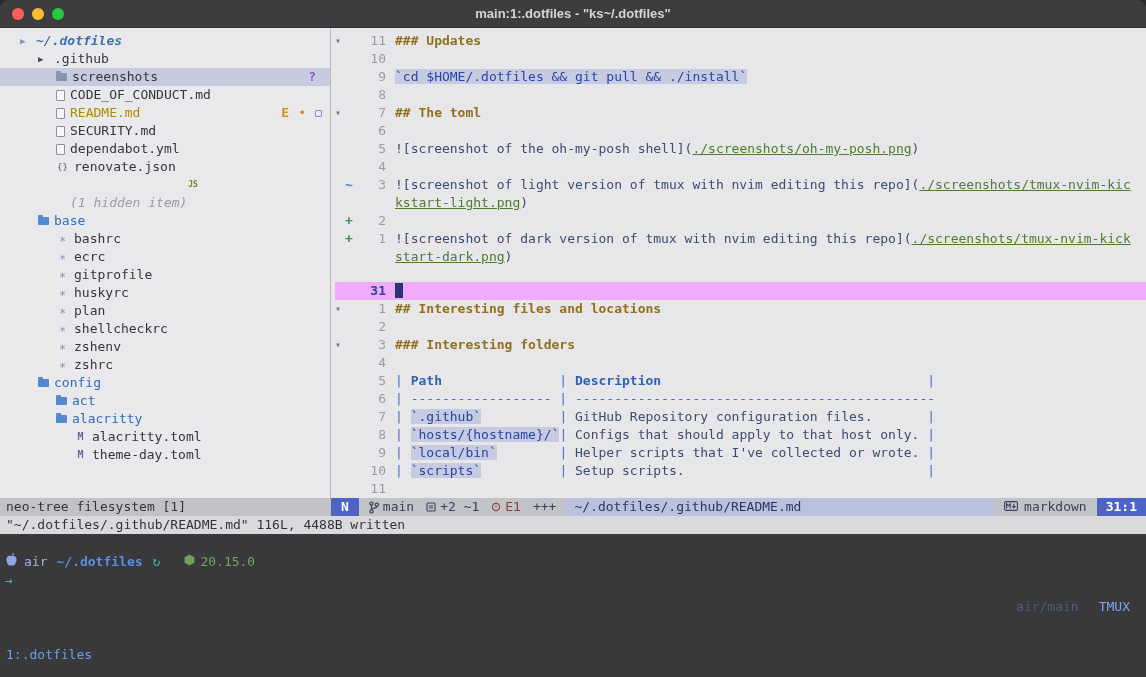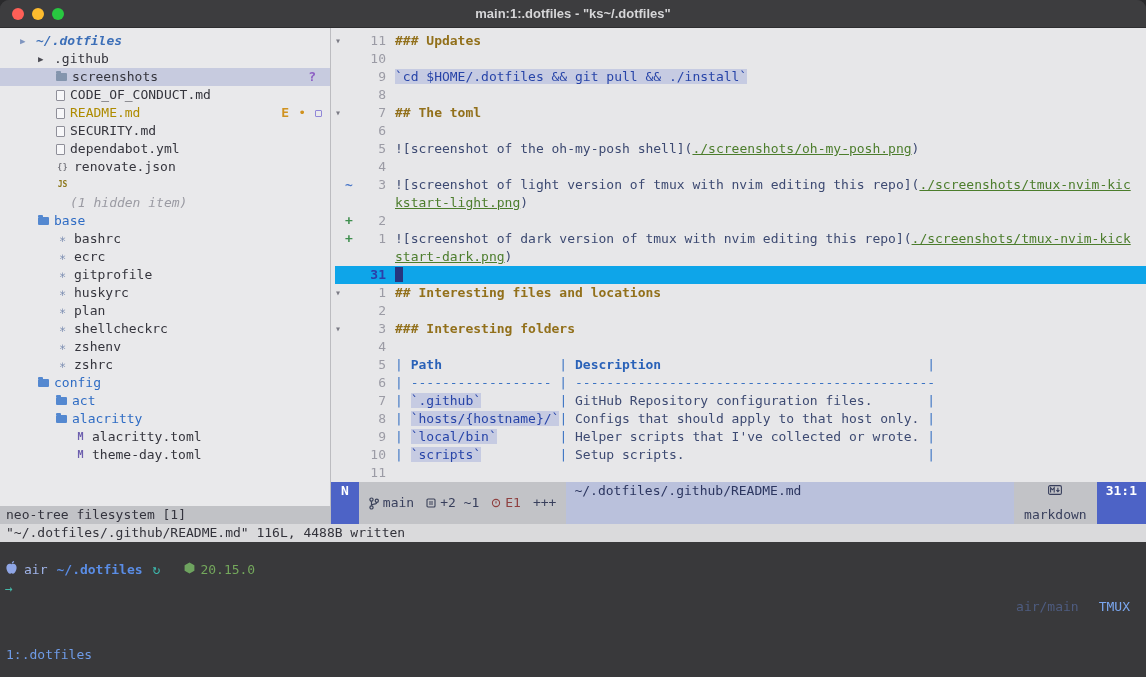--- a/index.html
+++ b/index.html
@@ -50,21 +50,21 @@
   .badge-dot { color: #d0921f; }
   .badge-q { color: #8d5fc4; font-weight: bold; padding-right: 6px; }
   .badge-box { width: 7px; height: 7px; border: 1px solid #9087d8; border-radius: 1px; }
   .tree-status { flex: 0 0 18px; background: #c1c2c6; color: #34343e; line-height: 18px; padding-left: 6px; }
 
   
   .editor-pane { flex: 1; background: #e7e7e9; border-left: 1px solid #bcbcc0;
                  display: flex; flex-direction: column; min-width: 0; }
   .buffer { flex: 1; padding: 4px 0 0 4px; overflow: hidden; }
   .buf-row { display: flex; line-height: 18px; min-height: 18px; }
-  .buf-row.current { background: #0ea5e9; }
+  .buf-row.current { background: #f0abfc; margin-top: 16px; }
   .fold-col { flex: 0 0 10px; width: 10px; color: #7b7b85; font-size: 10px; }
   .sign-col { flex: 0 0 13px; width: 13px; font-weight: bold; }
   .sign-add { color: #3f8f4f; } .sign-change { color: #4a77c8; }
   .num-col { flex: 0 0 28px; width: 28px; text-align: right; color: #9b9ba5; }
   .buf-row.current .num-col { color: #2b3faa; font-weight: bold; }
   .buf-text { margin-left: 9px; width: 94ch; white-space: pre-wrap; word-break: break-all; color: #3d4a72; }
   .md-h { color: #92701b; font-weight: bold; }
   .md-code { background: #c6cbe2; color: #2744a8; }
   .md-link { color: #3d4a72; }
   .md-url { color: #4c7d2c; text-decoration: underline; }
@@ -74,21 +74,21 @@
   .cursor-block { background: #26357e; color: #26357e; }
 
   
   .lualine { flex: 0 0 18px; display: flex; align-items: stretch; line-height: 18px; }
   .seg-mode { background: #4d63c6; color: #fff; font-weight: bold; padding: 0 10px; }
   .seg-info { background: #c2c3c7; color: #383f5c; padding: 0 10px; display: flex; gap: 12px; align-items: center; }
   .si { display: flex; align-items: center; gap: 4px; }
   .si svg { display: block; }
   .err { color: #8f4040; }
   .seg-file { background: #bac1dc; color: #2c3660; padding: 0 8px; flex: 1; overflow: hidden; }
-  .seg-ft { background: #c2c3c7; color: #383f5c; padding: 0 10px; display: flex; align-items: center; gap: 6px; flex-direction: column; }
+  .seg-ft { background: #c2c3c7; color: #383f5c; padding: 0 10px; display: flex; align-items: center; gap: 6px; }
   .seg-pos { background: #4d63c6; color: #fff; font-weight: bold; padding: 0 9px; }
 
   
   .echo-line { flex: 0 0 18px; background: #dadadc; color: #33333b; line-height: 18px;
                padding-left: 6px; white-space: pre; }
 
   
   .terminal { flex: 1; background: #39393b; display: flex; flex-direction: column; color: #c8c8cc; }
   .prompt-line { line-height: 18px; margin-top: 18px; padding-left: 5px; display: flex; align-items: center; }
   .p-host { color: #9fb3e8; margin-left: 6px; }
@@ -123,21 +123,21 @@
     <div class="tree-pane">
       <div class="tree-list">
           <div class="tree-row" style="padding-left: 20px;"><span class="expander root-arrow">▶</span><span class="tree-label root">~/.dotfiles</span></div>
           <div class="tree-row" style="padding-left: 38px;"><span class="expander">▶</span><span class="tree-label ">.github</span></div>
           <div class="tree-row selected" style="padding-left: 56px;"><span class="icon-folder"></span><span class="tree-label ">screenshots</span><span class="badges"><span class="badge-q">?</span></span></div>
           <div class="tree-row" style="padding-left: 56px;"><span class="icon-file"></span><span class="tree-label ">CODE_OF_CONDUCT.md</span></div>
           <div class="tree-row" style="padding-left: 56px;"><span class="icon-file"></span><span class="tree-label modified">README.md</span><span class="badges"><span class="badge-org">E</span><span class="badge-dot">•</span><span class="badge-box"></span></span></div>
           <div class="tree-row" style="padding-left: 56px;"><span class="icon-file"></span><span class="tree-label ">SECURITY.md</span></div>
           <div class="tree-row" style="padding-left: 56px;"><span class="icon-file"></span><span class="tree-label ">dependabot.yml</span></div>
           <div class="tree-row" style="padding-left: 56px;"><span class="icon-text">{}</span><span class="tree-label ">renovate.json</span></div>
-          <div class="tree-row" style="padding-left: 56px;"><span class="icon-text js">JS</span></div>
+          <div class="tree-row" style="padding-left: 56px; flex-direction: column;"><span class="icon-text js">JS</span></div>
           <div class="tree-row" style="padding-left: 56px;"><span class="icon-file ghost"></span><span class="tree-label hidden">(1 hidden item)</span></div>
           <div class="tree-row" style="padding-left: 38px;"><span class="icon-folder blue"></span><span class="tree-label blue">base</span></div>
           <div class="tree-row" style="padding-left: 56px;"><span class="icon-text shell">∗</span><span class="tree-label ">bashrc</span></div>
           <div class="tree-row" style="padding-left: 56px;"><span class="icon-text shell">∗</span><span class="tree-label ">ecrc</span></div>
           <div class="tree-row" style="padding-left: 56px;"><span class="icon-text shell">∗</span><span class="tree-label ">gitprofile</span></div>
           <div class="tree-row" style="padding-left: 56px;"><span class="icon-text shell">∗</span><span class="tree-label ">huskyrc</span></div>
           <div class="tree-row" style="padding-left: 56px;"><span class="icon-text shell">∗</span><span class="tree-label ">plan</span></div>
           <div class="tree-row" style="padding-left: 56px;"><span class="icon-text shell">∗</span><span class="tree-label ">shellcheckrc</span></div>
           <div class="tree-row" style="padding-left: 56px;"><span class="icon-text shell">∗</span><span class="tree-label ">zshenv</span></div>
           <div class="tree-row" style="padding-left: 56px;"><span class="icon-text shell">∗</span><span class="tree-label ">zshrc</span></div>

